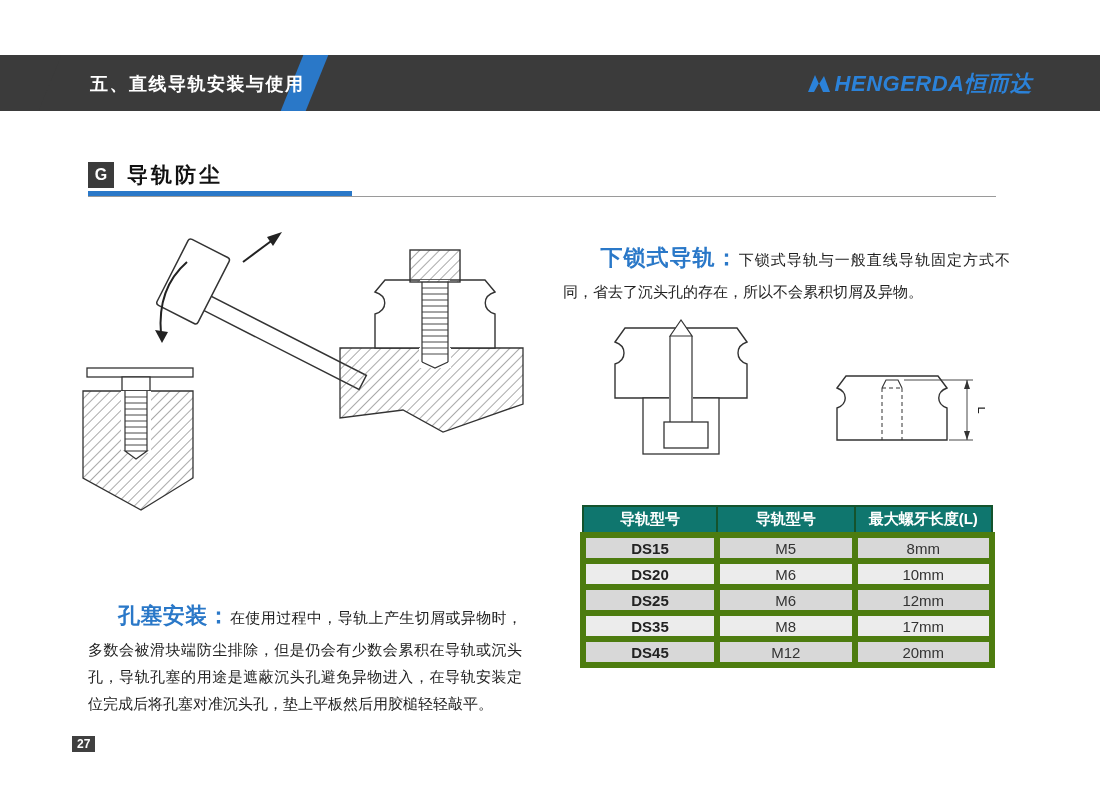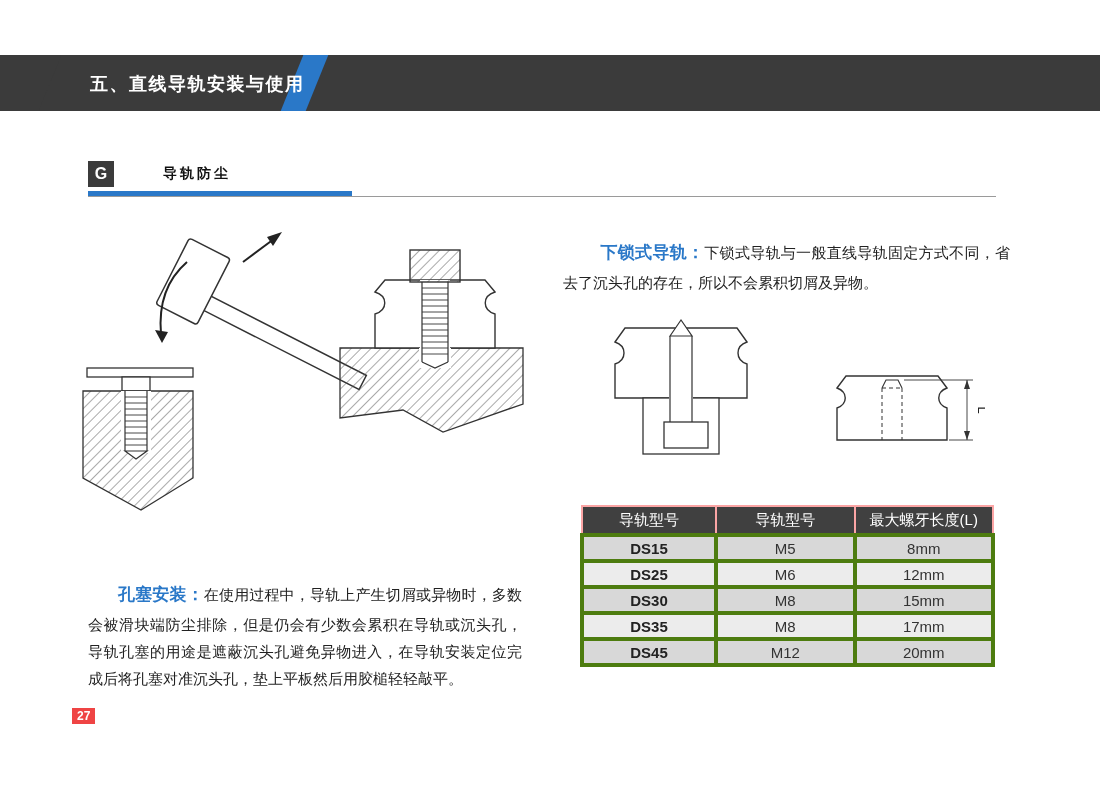--- a/index.html
+++ b/index.html
@@ -11,57 +11,63 @@
   .topbar { position:absolute; left:0; top:55px; width:1100px; height:56px; background:#3b3b3b; overflow:hidden; }
   .blue-slash { position:absolute; left:72px; top:-5px; width:245px; height:66px; background:#2a78c8; transform:skewX(-22deg); }
   .dark-slash { position:absolute; left:50px; top:-5px; width:242px; height:66px; background:#3b3b3b; transform:skewX(-22deg); }
   .bar-title { position:absolute; left:90px; top:17px; color:#ffffff; font-size:18px; font-weight:bold; letter-spacing:1.5px; }
   .logo { position:absolute; right:68px; top:14px; display:flex; align-items:center; gap:3px; color:#2b82d9; }
   .logo-text { font-size:22px; font-weight:bold; font-style:italic; letter-spacing:0.5px; }
 
   
   .section-head { position:absolute; left:88px; top:161px; display:flex; align-items:center; gap:13px; }
   .g-box { width:26px; height:26px; background:#3b3b3b; color:#fff; font-weight:bold; font-size:16px; text-align:center; line-height:26px; }
-  .section-title { font-size:14px; font-weight:bold; color:#111; letter-spacing:3px;margin-left:36px; }
+  .section-title { font-size:21px; font-weight:bold; color:#111; letter-spacing:3px; }
   .rule { position:absolute; left:88px; top:191px; width:908px; height:6px; }
   .rule-blue { position:absolute; left:0; top:0; width:264px; height:6px; background:#2a78c8; }
   .rule-gray { position:absolute; left:0; bottom:0; width:908px; height:1px; background:#9a9a9a; }
 
   
   .para { position:absolute; font-size:15px; color:#222; line-height:1.8; text-align:justify; }
-  .para .lead { color:#2a78c8; font-weight:bold; font-size:17px; }
+  .para .lead { color:#2a78c8; font-weight:bold; font-size:22px; }
   .right-para { left:563px; top:238px; width:447px; text-indent:2.5em; }
-  .left-para  { left:88px;  top:580px; width:434px; text-indent:2em; }
+  .left-para  { left:88px;  top:596px; width:434px; text-indent:2em; }
 
   
   .draw-left  { position:absolute; left:75px;  top:228px; }
   .draw-right { position:absolute; left:585px; top:300px; }
   svg { display:block; }
 
   
   .spec-table { position:absolute; left:580px; top:505px; width:415px; border-collapse:collapse; text-align:center; font-size:15px; table-layout:fixed; }
-  .spec-table th { background:#404040; color:#fff; font-weight:normal; height:29px; border:2px solid #fca5a5; }
+  .spec-table th { background:#0f766e; color:#fff; font-weight:bold; height:29px; border:2px solid #14532d; }
   .spec-table th:nth-child(1) { width:134px; }
-  .spec-table td { height:26px; border:4px solid #4d7c0f; color:#333; }
+  .spec-table td { height:26px; border:6px solid #4d7c0f; color:#333; }
   .spec-table td.model { font-weight:bold; color:#222; }
   .spec-table tbody tr:nth-child(odd)  td { background:#d8d8d8; }
   .spec-table tbody tr:nth-child(even) td { background:#ececec; }
 
   
-  .page-num { position:absolute; left:72px; top:708px; background:#ef4444; color:#fff; font-size:12px; font-weight:bold; padding:1px 5px; }
+  .page-num { position:absolute; left:72px; top:736px; background:#404040; color:#fff; font-size:12px; font-weight:bold; padding:1px 5px; }
 </style>
 </head>
 <body>
 
 <div class="page">
 
   <header class="topbar">
     <div class="blue-slash"></div>
     <div class="dark-slash"></div>
     <div class="bar-title">五、直线导轨安装与使用</div>
+    <div class="logo">
+      <svg width="26" height="26" viewBox="0 0 26 26">
+        <path d="M2,21 L9,4 L13,13 L18,5 L24,21 L17,21 L13,12 L8,21 Z" fill="#2b82d9"></path>
+      </svg>
+      <span class="logo-text">HENGERDA恒而达</span>
+    </div>
   </header>
 
   <div class="section-head">
     <div class="g-box">G</div>
     <div class="section-title">导轨防尘</div>
   </div>
   <div class="rule">
     <div class="rule-blue"></div>
     <div class="rule-gray"></div>
   </div>
@@ -145,28 +151,28 @@
           <th>最大螺牙长度(L)</th>
         </tr>
     </thead>
     <tbody>
         <tr>
           <td class="model">DS15</td>
           <td>M5</td>
           <td>8mm</td>
         </tr>
         <tr>
+          <td class="model">DS20</td>
+          <td>M6</td>
+          <td>10mm</td>
+        </tr>
+        <tr>
           <td class="model">DS25</td>
           <td>M6</td>
           <td>12mm</td>
-        </tr>
-        <tr>
-          <td class="model">DS30</td>
-          <td>M8</td>
-          <td>15mm</td>
         </tr>
         <tr>
           <td class="model">DS35</td>
           <td>M8</td>
           <td>17mm</td>
         </tr>
         <tr>
           <td class="model">DS45</td>
           <td>M12</td>
           <td>20mm</td>

